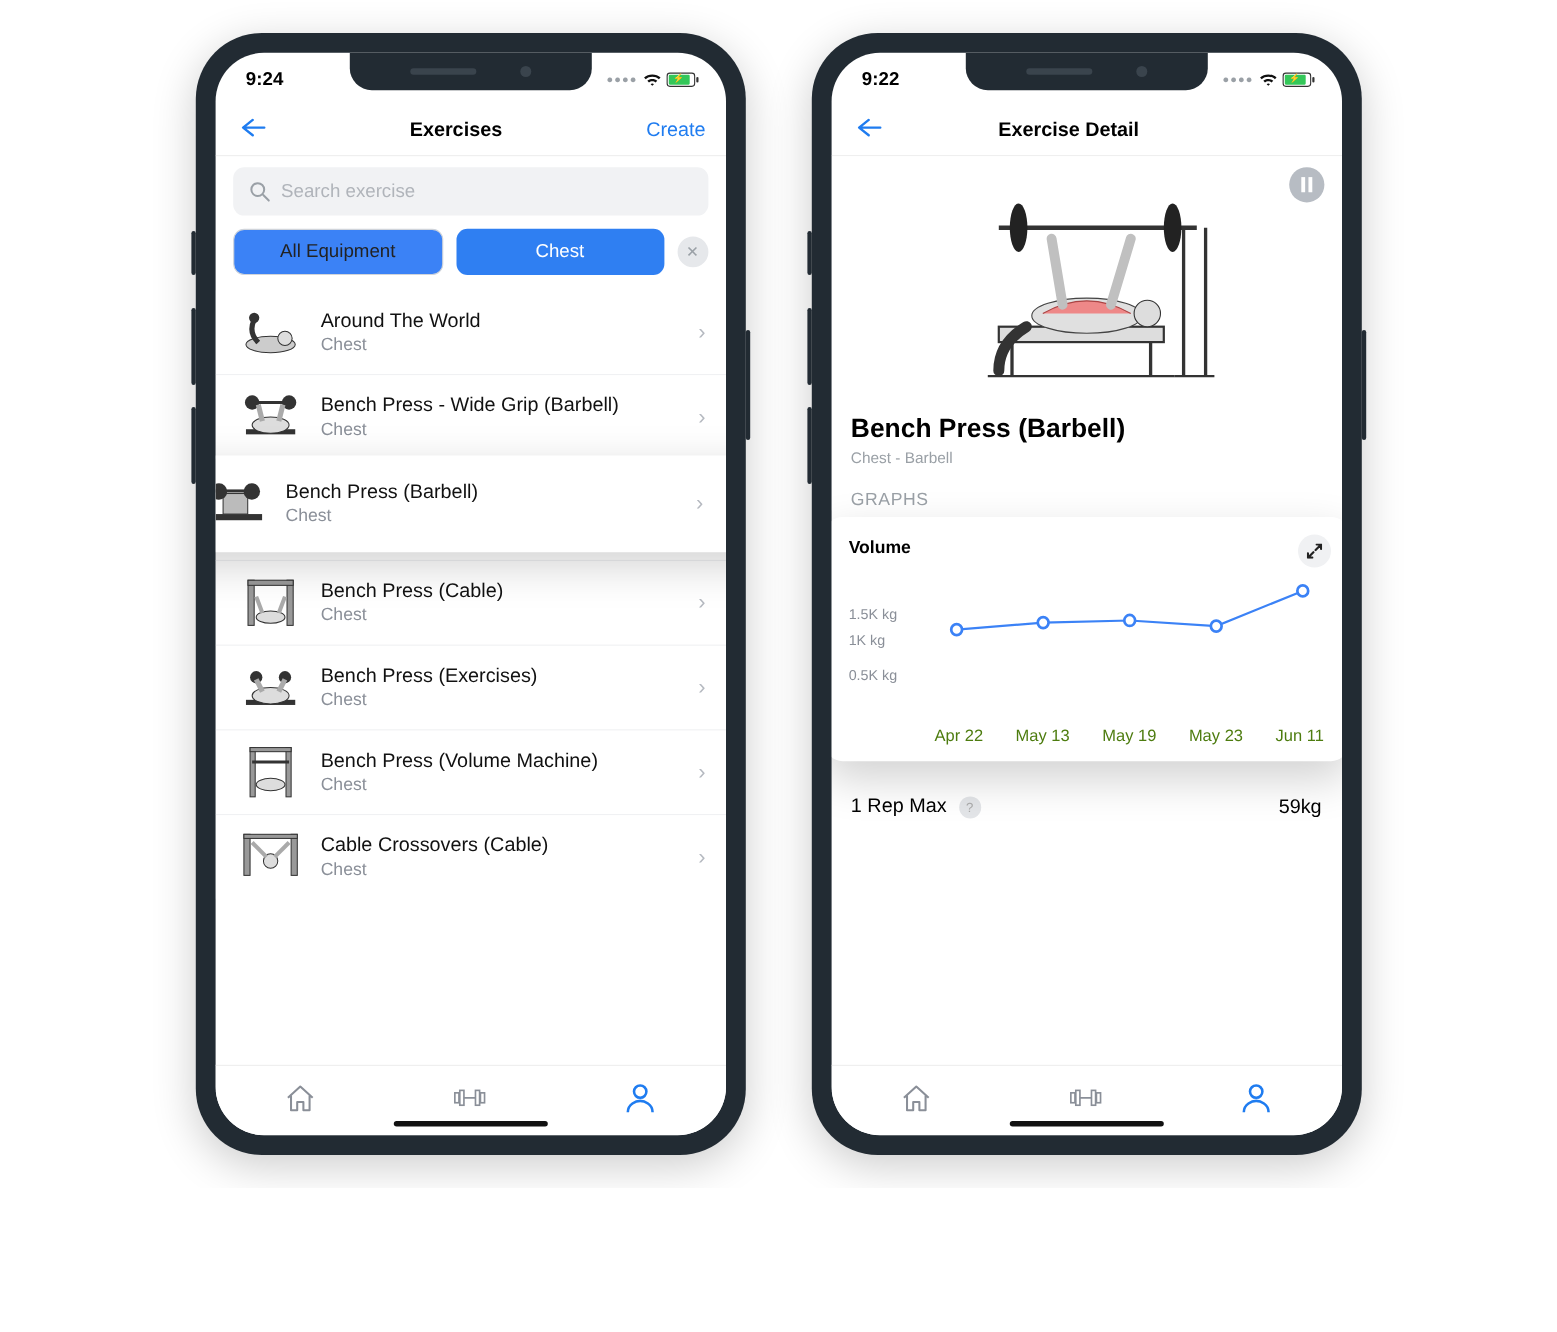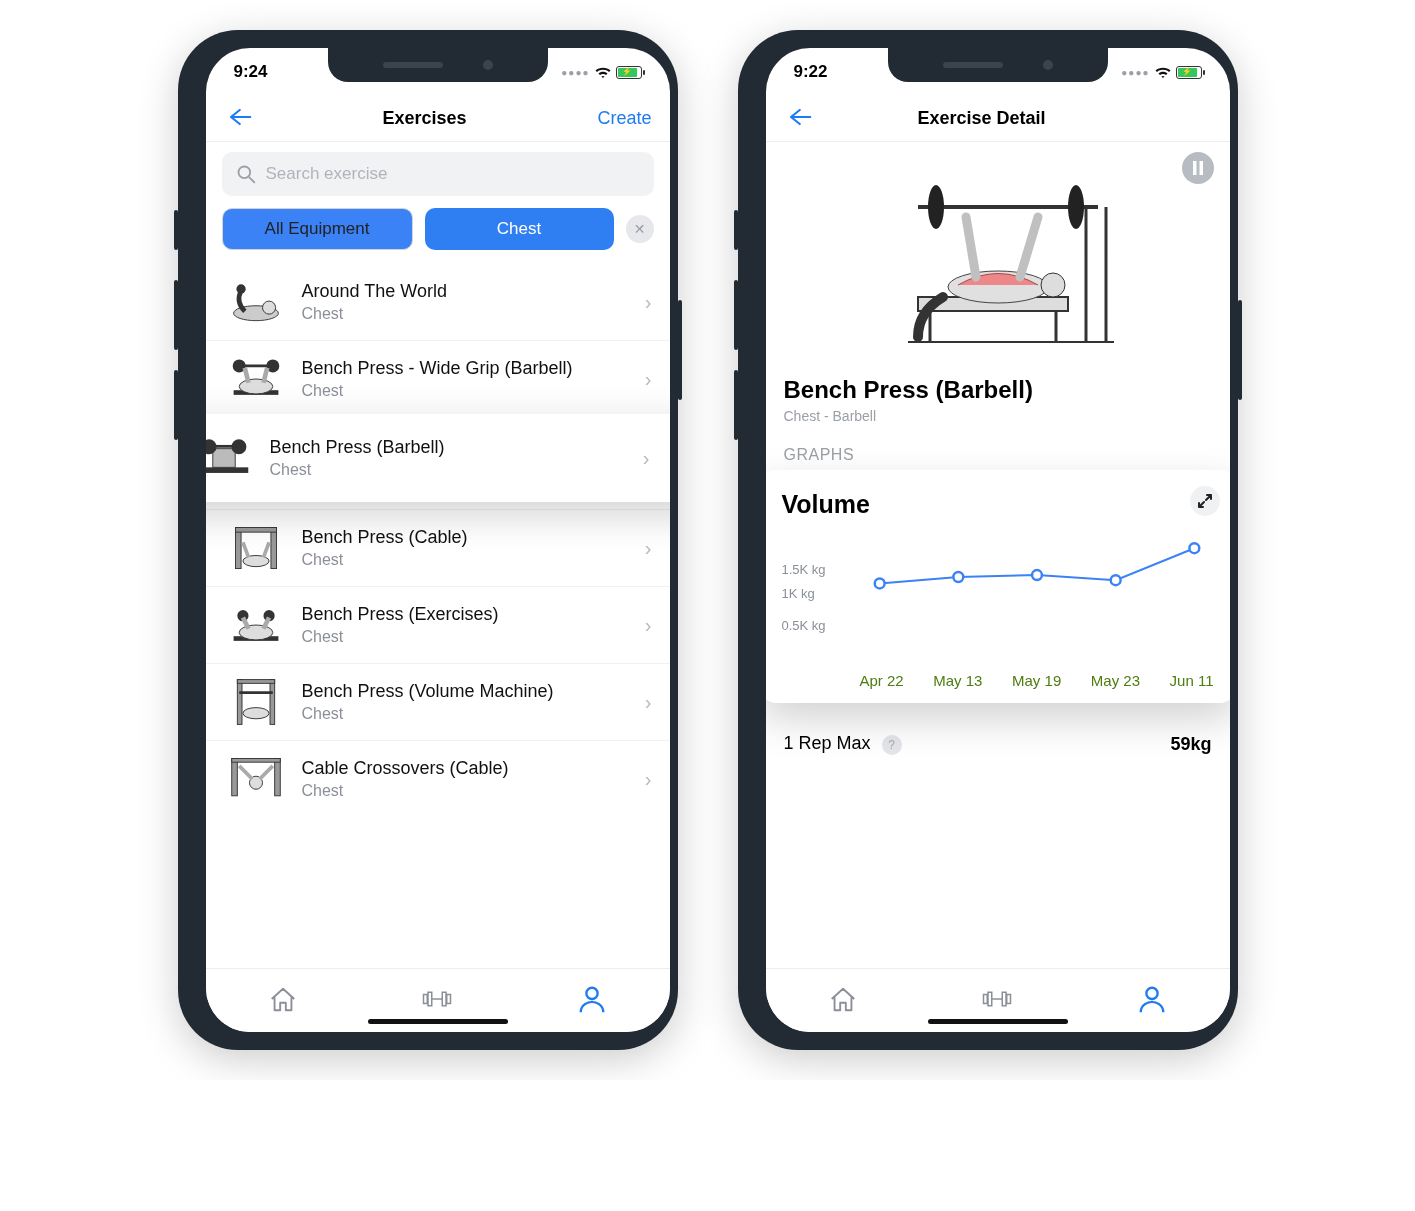--- a/index.html
+++ b/index.html
@@ -25,21 +25,20 @@
   .side-left2 { left:-4px; top:250px; width:4px; height:70px; }
   .side-left3 { left:-4px; top:340px; width:4px; height:70px; }
   .side-right { right:-4px; top:270px; width:4px; height:100px; }
   .screen {
     width: 100%;
     height: 100%;
     background: #fff;
     border-radius: 44px;
     overflow: hidden;
     position: relative;
-    margin-left: 10px;
   }
   .notch {
     position: absolute;
     top: 0; left: 50%;
     transform: translateX(-50%);
     width: 220px; height: 34px;
     background: #222b33;
     border-bottom-left-radius: 20px;
     border-bottom-right-radius: 20px;
     z-index: 50;
@@ -146,21 +145,21 @@
   .detail-sub { font-size:14px; color:#9aa0a6; margin-top:4px; }
   .section-label { font-size:16px; color:#9aa0a6; margin-top:22px; letter-spacing:.5px; }
   .card-holder { padding: 6px 0 0; position:relative; }
   .card {
     background:#fff; border-radius:16px;
     box-shadow: 0 16px 40px rgba(0,0,0,.18);
     padding:20px 22px 14px;
     margin: 0 -6px;
     position:relative;
   }
-  .card-title { font-size:25px; font-weight:700; }
+  .card-title { font-size:16px; font-weight:700; }
   .expand-btn {
     position:absolute; top:16px; right:16px;
     width:30px; height:30px; border-radius:50%; background:#f0f1f3;
     display:flex; align-items:center; justify-content:center;
   }
   .chart { position:relative; height:160px; margin-top:10px; }
   .ylabels { position:absolute; left:0; top:0; bottom:32px; width:70px; }
   .ylabel { position:absolute; left:0; font-size:13px; color:#8a8f98; transform:translateY(-50%); }
   .plot { position:absolute; left:78px; right:0; top:0; bottom:32px; }
   .xlabels { position:absolute; left:78px; right:0; bottom:0; display:flex; justify-content:space-between; font-size:15px; color:#4d7c0f; }
@@ -486,21 +485,21 @@
               </div>
           </div>
         </div>
       </div>
 
       <div class="onerep">
         <span>
           <span>1 Rep Max</span>
           <span class="q">?</span>
         </span>
-        <span style="font-weight:700">59kg</span>
+        <span style="font-weight:400">59kg</span>
       </div>
     </div>
 
     <div class="tab-bar">
       <div class="tab">
         <svg viewBox="0 0 32 32">
             <path d="M4 16 L16 5 L28 16 M7 14 V28 H13 V20 H19 V28 H25 V14" stroke="currentColor" stroke-width="2" fill="none" stroke-linejoin="round"></path>
           </svg>
       </div>
       <div class="tab">

